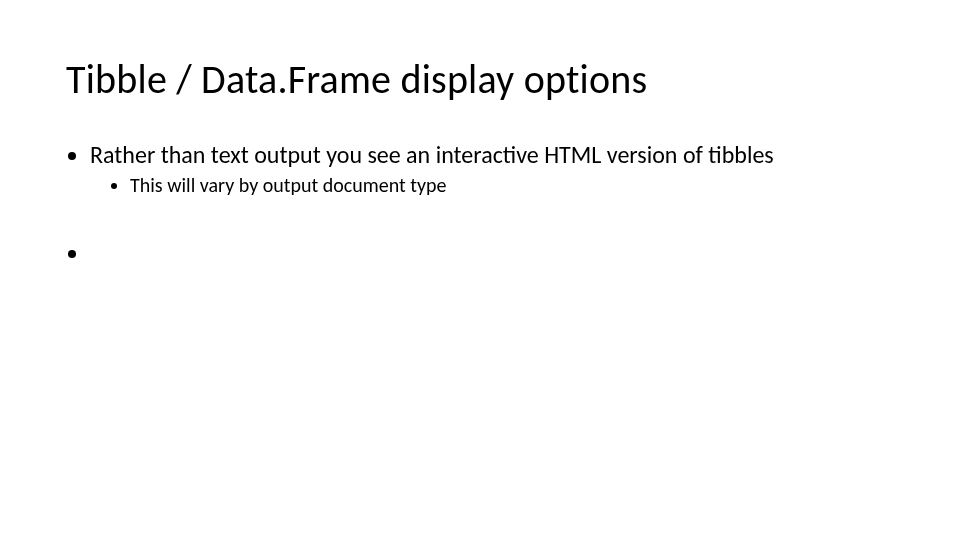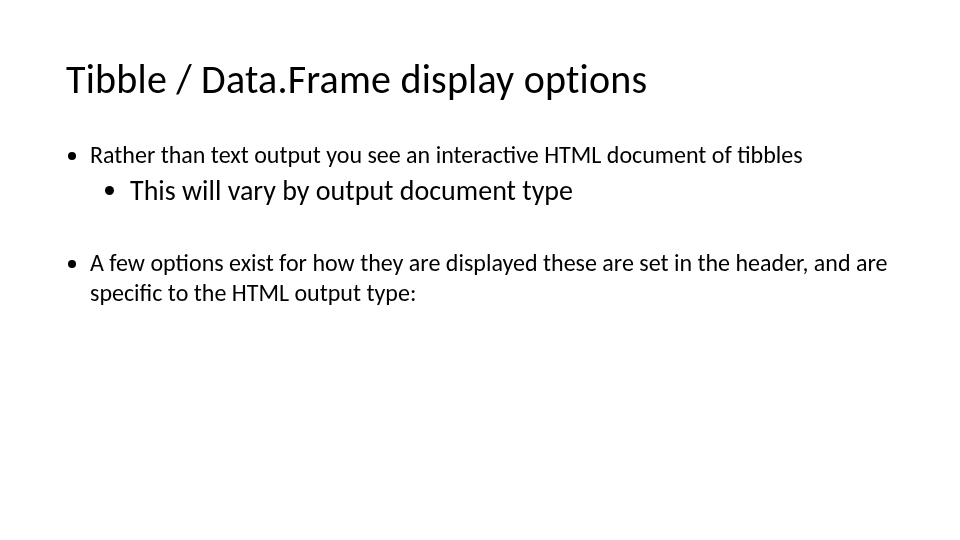--- a/index.html
+++ b/index.html
@@ -35,21 +35,21 @@
     line-height: 1.22;
     margin-bottom: 6px;
     font-weight: 400;
   }
   ul.level2 {
     list-style: disc;
     margin: 4px 0 0 0;
     padding-left: 40px;
   }
   ul.level2 > li {
-    font-size: 28px;
+    font-size: 20px;
     line-height: 1.25;
   }
   .gap {
     list-style: none;
     height: 28px;
   }
   .code-block {
     font-family: "Courier New", Courier, monospace;
     font-size: 24px;
     line-height: 1.3;
@@ -61,29 +61,28 @@
 </head>
 <body>
 
 <div class="slide">
 
   <h1 class="title">Tibble / Data.Frame display options</h1>
 
   <ul class="level1">
 
     <li>
-      <span>Rather than text output you see an interactive HTML document of tibbles</span>
+      <span>Rather than text output you see an interactive HTML version of tibbles</span>
       <ul class="level2">
         <li>This will vary by output document type</li>
       </ul>
     </li>
 
     <li class="gap"></li>
 
     <li>
-      <span>A few options exist for how they are displayed these are set in the header, and are specific to the HTML output type:</span>
       <div class="code-block">
       </div>
     </li>
 
   </ul>
 
 </div>
 
 </body></html>

